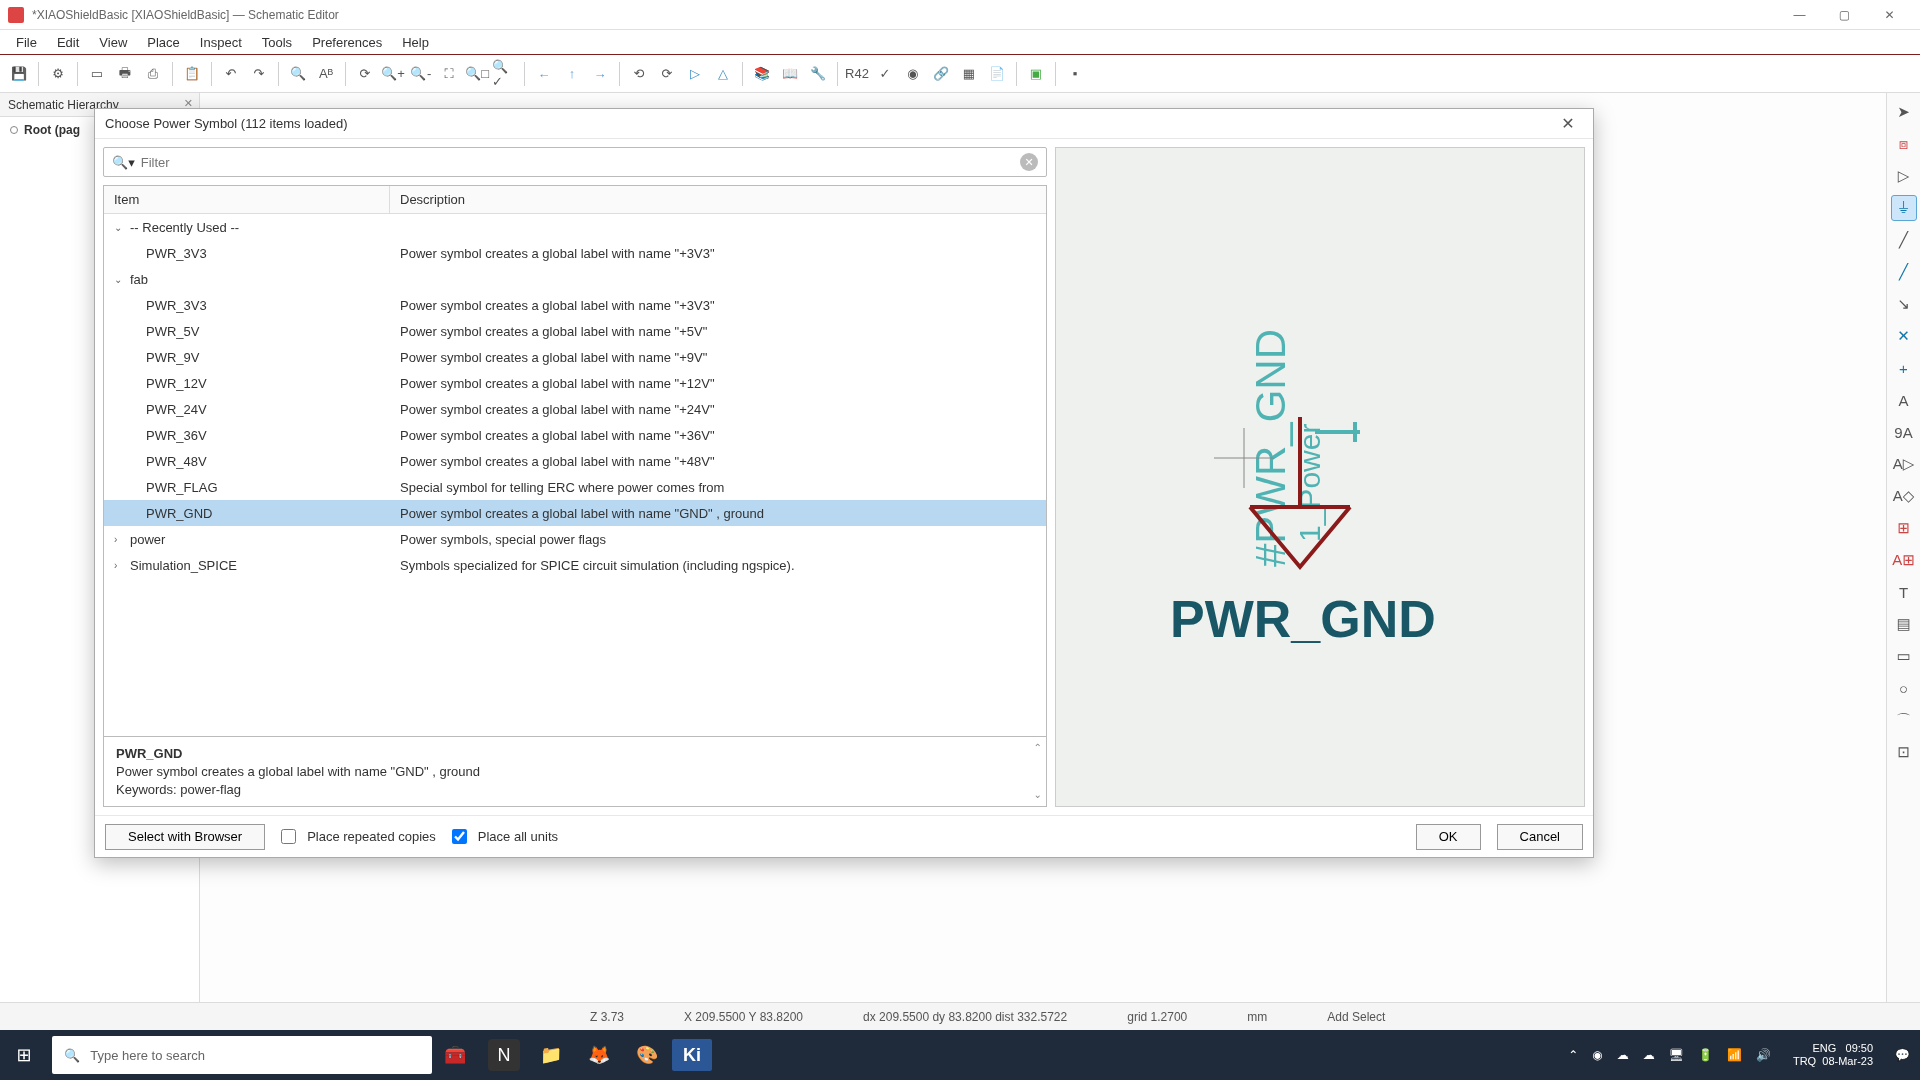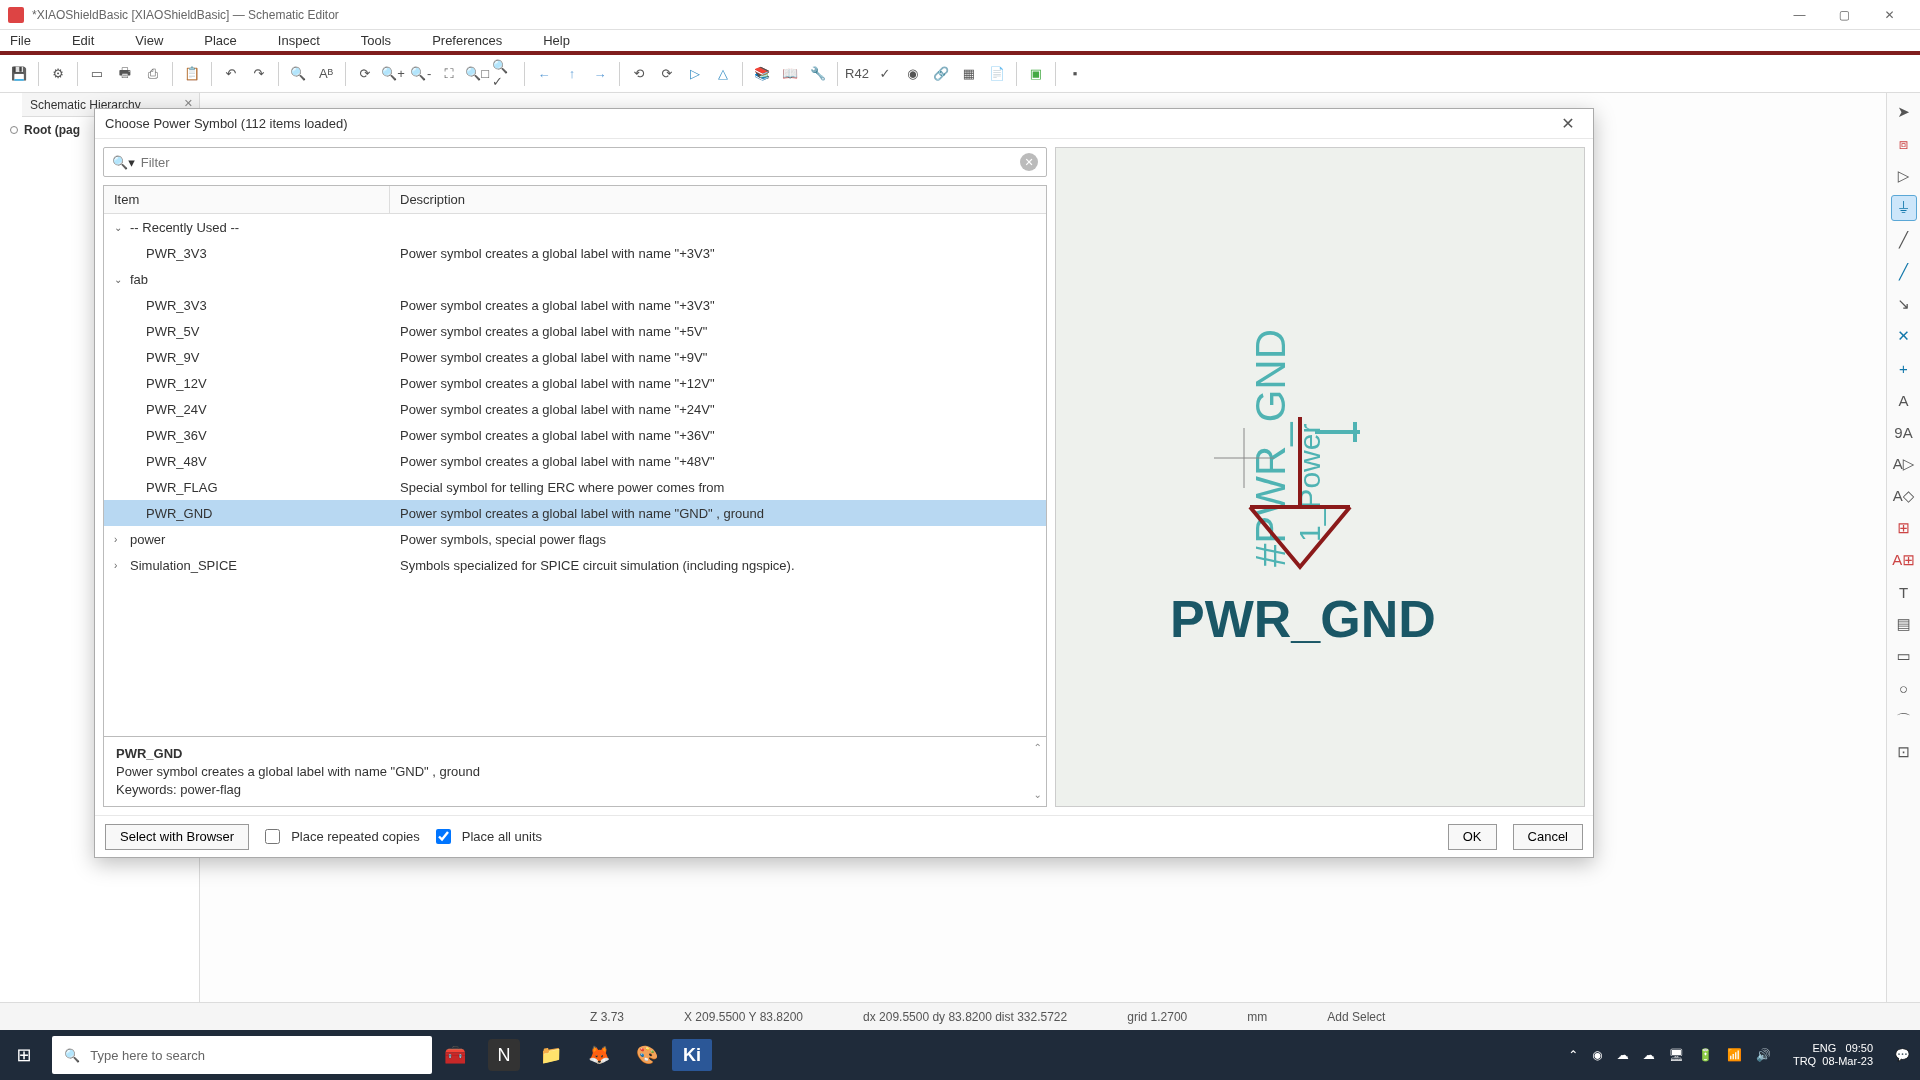--- a/index.html
+++ b/index.html
@@ -3,30 +3,30 @@
 <meta charset="utf-8">
 <style>
 * { box-sizing: border-box; margin: 0; padding: 0; font-family: "Segoe UI", Tahoma, sans-serif; }
 body { background: #f0f0f0; width: 1920px; height: 1080px; overflow: hidden; position: relative; font-size: 13px; color: #333; }
 
 .titlebar { height: 30px; background: #fff; display: flex; align-items: center; padding: 0 8px; border-bottom: 1px solid #e0e0e0; }
 .titlebar .app-icon { width: 16px; height: 16px; background: #d44; margin-right: 8px; border-radius: 2px; }
 .titlebar .title { flex: 1; font-size: 12px; color: #666; }
 .titlebar .win-btn { width: 45px; height: 28px; display: flex; align-items: center; justify-content: center; color: #666; cursor: pointer; font-size: 12px; }
 
-.menubar { height: 25px; background: #fff; display: flex; align-items: center; padding: 0 0; border-bottom: 4px solid #7f1d1d; gap: 21px; }
+.menubar { height: 25px; background: #fff; display: flex; align-items: center; padding: 0 6px; border-bottom: 1px solid #7f1d1d; }
 .menubar .menu-item { padding: 3px 10px; font-size: 13px; cursor: pointer; }
 
 .toolbar { height: 38px; background: #fff; display: flex; align-items: center; padding: 0 6px; border-bottom: 1px solid #dcdcdc; gap: 2px; }
 .tb-btn { width: 26px; height: 26px; display: flex; align-items: center; justify-content: center; cursor: pointer; border-radius: 3px; color: #555; }
 .tb-sep { width: 1px; height: 24px; background: #d0d0d0; margin: 0 4px; }
 
 .workspace { position: relative; height: calc(100% - 30px - 25px - 38px - 28px - 50px); display: flex; background: #fdfdfd; }
 .left-panel { width: 200px; background: #fff; border-right: 1px solid #dcdcdc; }
-.panel-header { height: 24px; background: #f5f5f5; border-bottom: 1px solid #dcdcdc; display: flex; align-items: center; padding: 0 8px; font-size: 12px; position: relative; margin-left: 22px; }
+.panel-header { height: 24px; background: #f5f5f5; border-bottom: 1px solid #dcdcdc; display: flex; align-items: center; padding: 0 8px; font-size: 12px; position: relative; }
 .panel-header .close-x { position: absolute; right: 6px; top: 4px; font-size: 11px; color: #888; }
 .root-item { padding: 6px 10px; font-size: 12px; display: flex; align-items: center; gap: 6px; }
 .bullet { width: 8px; height: 8px; border: 1px solid #888; border-radius: 50%; }
 
 .canvas { flex: 1; background: #fdfdfd; position: relative; }
 .right-toolbar { width: 34px; background: #fafafa; border-left: 1px solid #dcdcdc; display: flex; flex-direction: column; align-items: center; padding-top: 6px; gap: 6px; }
 .rt-btn { width: 26px; height: 26px; display: flex; align-items: center; justify-content: center; cursor: pointer; border-radius: 3px; color: #555; font-size: 15px; }
 .rt-btn.active { background: #cde6fa; border: 1px solid #5aa7d6; }
 
 .statusbar { height: 28px; background: #f5f5f5; border-top: 1px solid #dcdcdc; display: flex; align-items: center; font-size: 12px; color: #555; }
@@ -61,21 +61,21 @@
 .tr-desc { flex: 1; padding: 0 10px; }
 .caret { width: 12px; display:inline-block; color:#666; font-size:10px;}
 .indent2 { padding-left: 42px; }
 
 .detail-panel { height: 70px; border: 1px solid #bbb; border-top: none; padding: 8px 12px; font-size: 13px; line-height: 1.4; position: relative; background:#fff;}
 .detail-panel .scroll-up{position:absolute;right:4px;top:4px;font-size:10px;color:#888;}
 .detail-panel .scroll-dn{position:absolute;right:4px;bottom:4px;font-size:10px;color:#888;}
 .detail-panel b { font-weight: bold; }
 
 .dlg-footer { height: 42px; display: flex; align-items: center; padding: 0 10px; gap: 16px; border-top: 1px solid #e8e8e8; }
-.btn { height: 26px; padding: 0 14px; border: 1px solid #999; background: #f8f8f8; cursor: pointer; font-size: 13px; }
+.btn { height: 26px; padding: 0 22px; border: 1px solid #999; background: #f8f8f8; cursor: pointer; font-size: 13px; }
 .footer-spacer { flex: 1; }
 
 .preview { flex: 1; background: #eef1ed; display: flex; align-items: center; justify-content: center; position: relative; border-left:1px solid #ddd; margin:8px 8px 8px 0; border:1px solid #ccc;}
 .preview svg { width: 340px; height: 380px; }
 .cross { position: absolute; right: 30px; top: 280px; color: #999;}
 
 label.cb { display: flex; align-items: center; gap: 11px; font-size: 13px; cursor:pointer;}
 label.cb input { width: 15px; height: 15px; }
 </style>
 </head>

